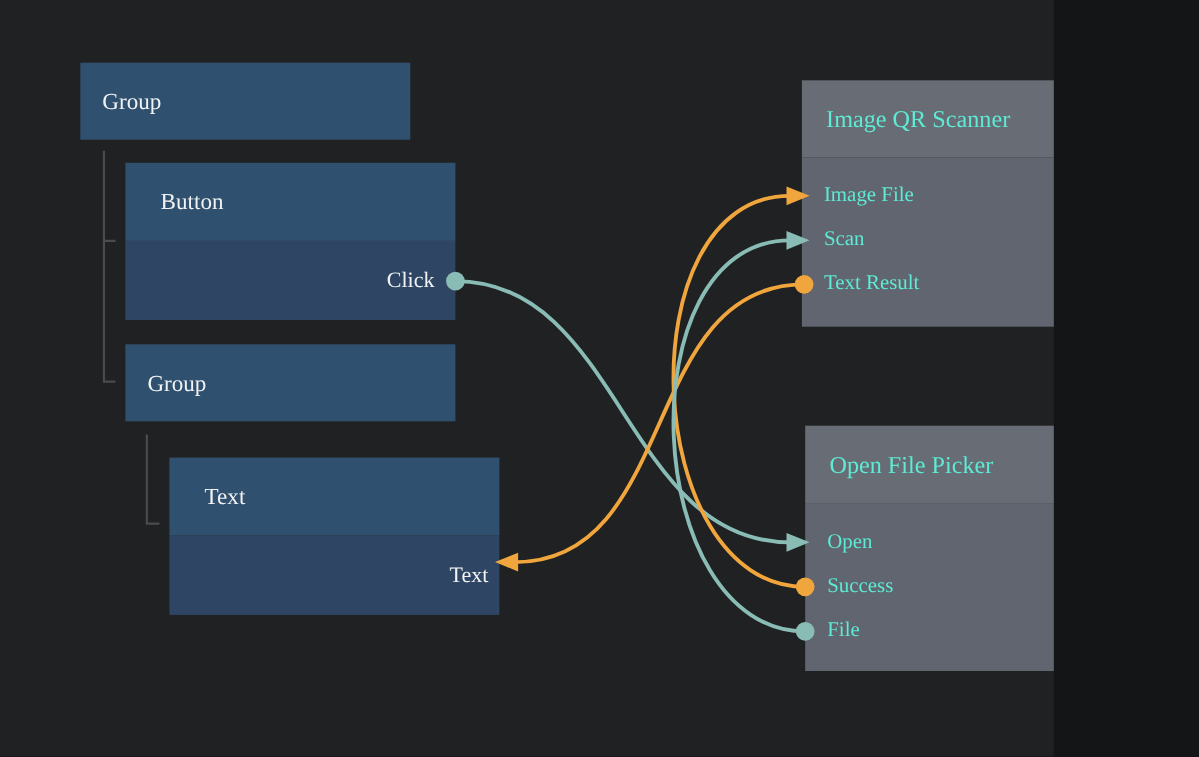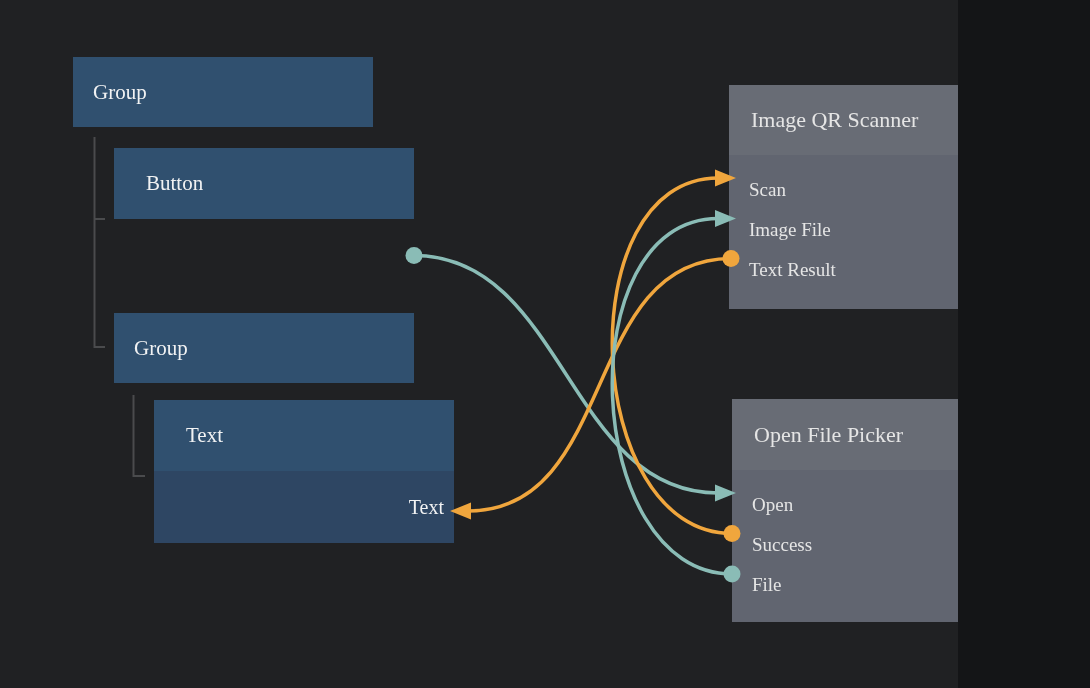--- a/index.html
+++ b/index.html
@@ -30,24 +30,24 @@
     height: 72px; background: var(--tb-body, #2e4663);
     display: flex; align-items: center; justify-content: flex-end;
     box-sizing: border-box; font-size: 20px;
   }
   .bb-body.pad-click { padding-right: 19px; }
   .bb-body.pad-text  { padding-right: 10px; }
 
   #box-group1 { left: 73px;  top: 57px;  width: 300px; height: 70px; }
   #box-button { left: 114px; top: 148px; width: 300px; height: 143px; }
   #box-group2 { left: 114px; top: 313px; width: 300px; height: 70px; }
-  #box-text   { left: 154px; top: 400px; width: 300px; height: 143px; }
+  #box-text   { left: 154px; top: 416px; width: 300px; height: 143px; }
 
   
-  .node { position: absolute; color: #e5e5e5; margin-top: 12px; }
+  .node { position: absolute; color: #5eead4; }
   .node-header {
     position: relative; background: var(--n-header, #686c75);
     display: flex; align-items: center;
     padding-left: 22px; box-sizing: border-box;
     font-size: 22px;
   }
   .node-dot {
     position: absolute; top: 11px; right: 12px;
     width: 19px; height: 19px; border-radius: 50%;
     background: var(--dot, #abaeb4);
@@ -78,20 +78,23 @@
 <div class="canvas">
 
   <div id="box-group1" class="bluebox simple">
     <span>Group</span>
   </div>
 
   <div id="box-button" class="bluebox">
     <div class="bb-header">
       <span>Button</span>
     </div>
+    <div class="bb-body pad-click">
+      <span>Click</span>
+    </div>
   </div>
 
   <div id="box-group2" class="bluebox simple">
     <span>Group</span>
   </div>
 
   <div id="box-text" class="bluebox">
     <div class="bb-header">
       <span>Text</span>
     </div>
@@ -99,22 +102,22 @@
       <span>Text</span>
     </div>
   </div>
 
   <div id="node-scanner" class="node">
     <div class="node-header">
       <span>Image QR Scanner</span>
       <span class="node-dot"></span>
     </div>
     <div class="node-body">
+      <div class="node-row">Image File</div>
       <div class="node-row">Scan</div>
-      <div class="node-row">Image File</div>
       <div class="node-row">Text Result</div>
     </div>
   </div>
 
   <div id="node-picker" class="node">
     <div class="node-header">
       <span>Open File Picker</span>
       <span class="node-dot"></span>
     </div>
     <div class="node-body">

